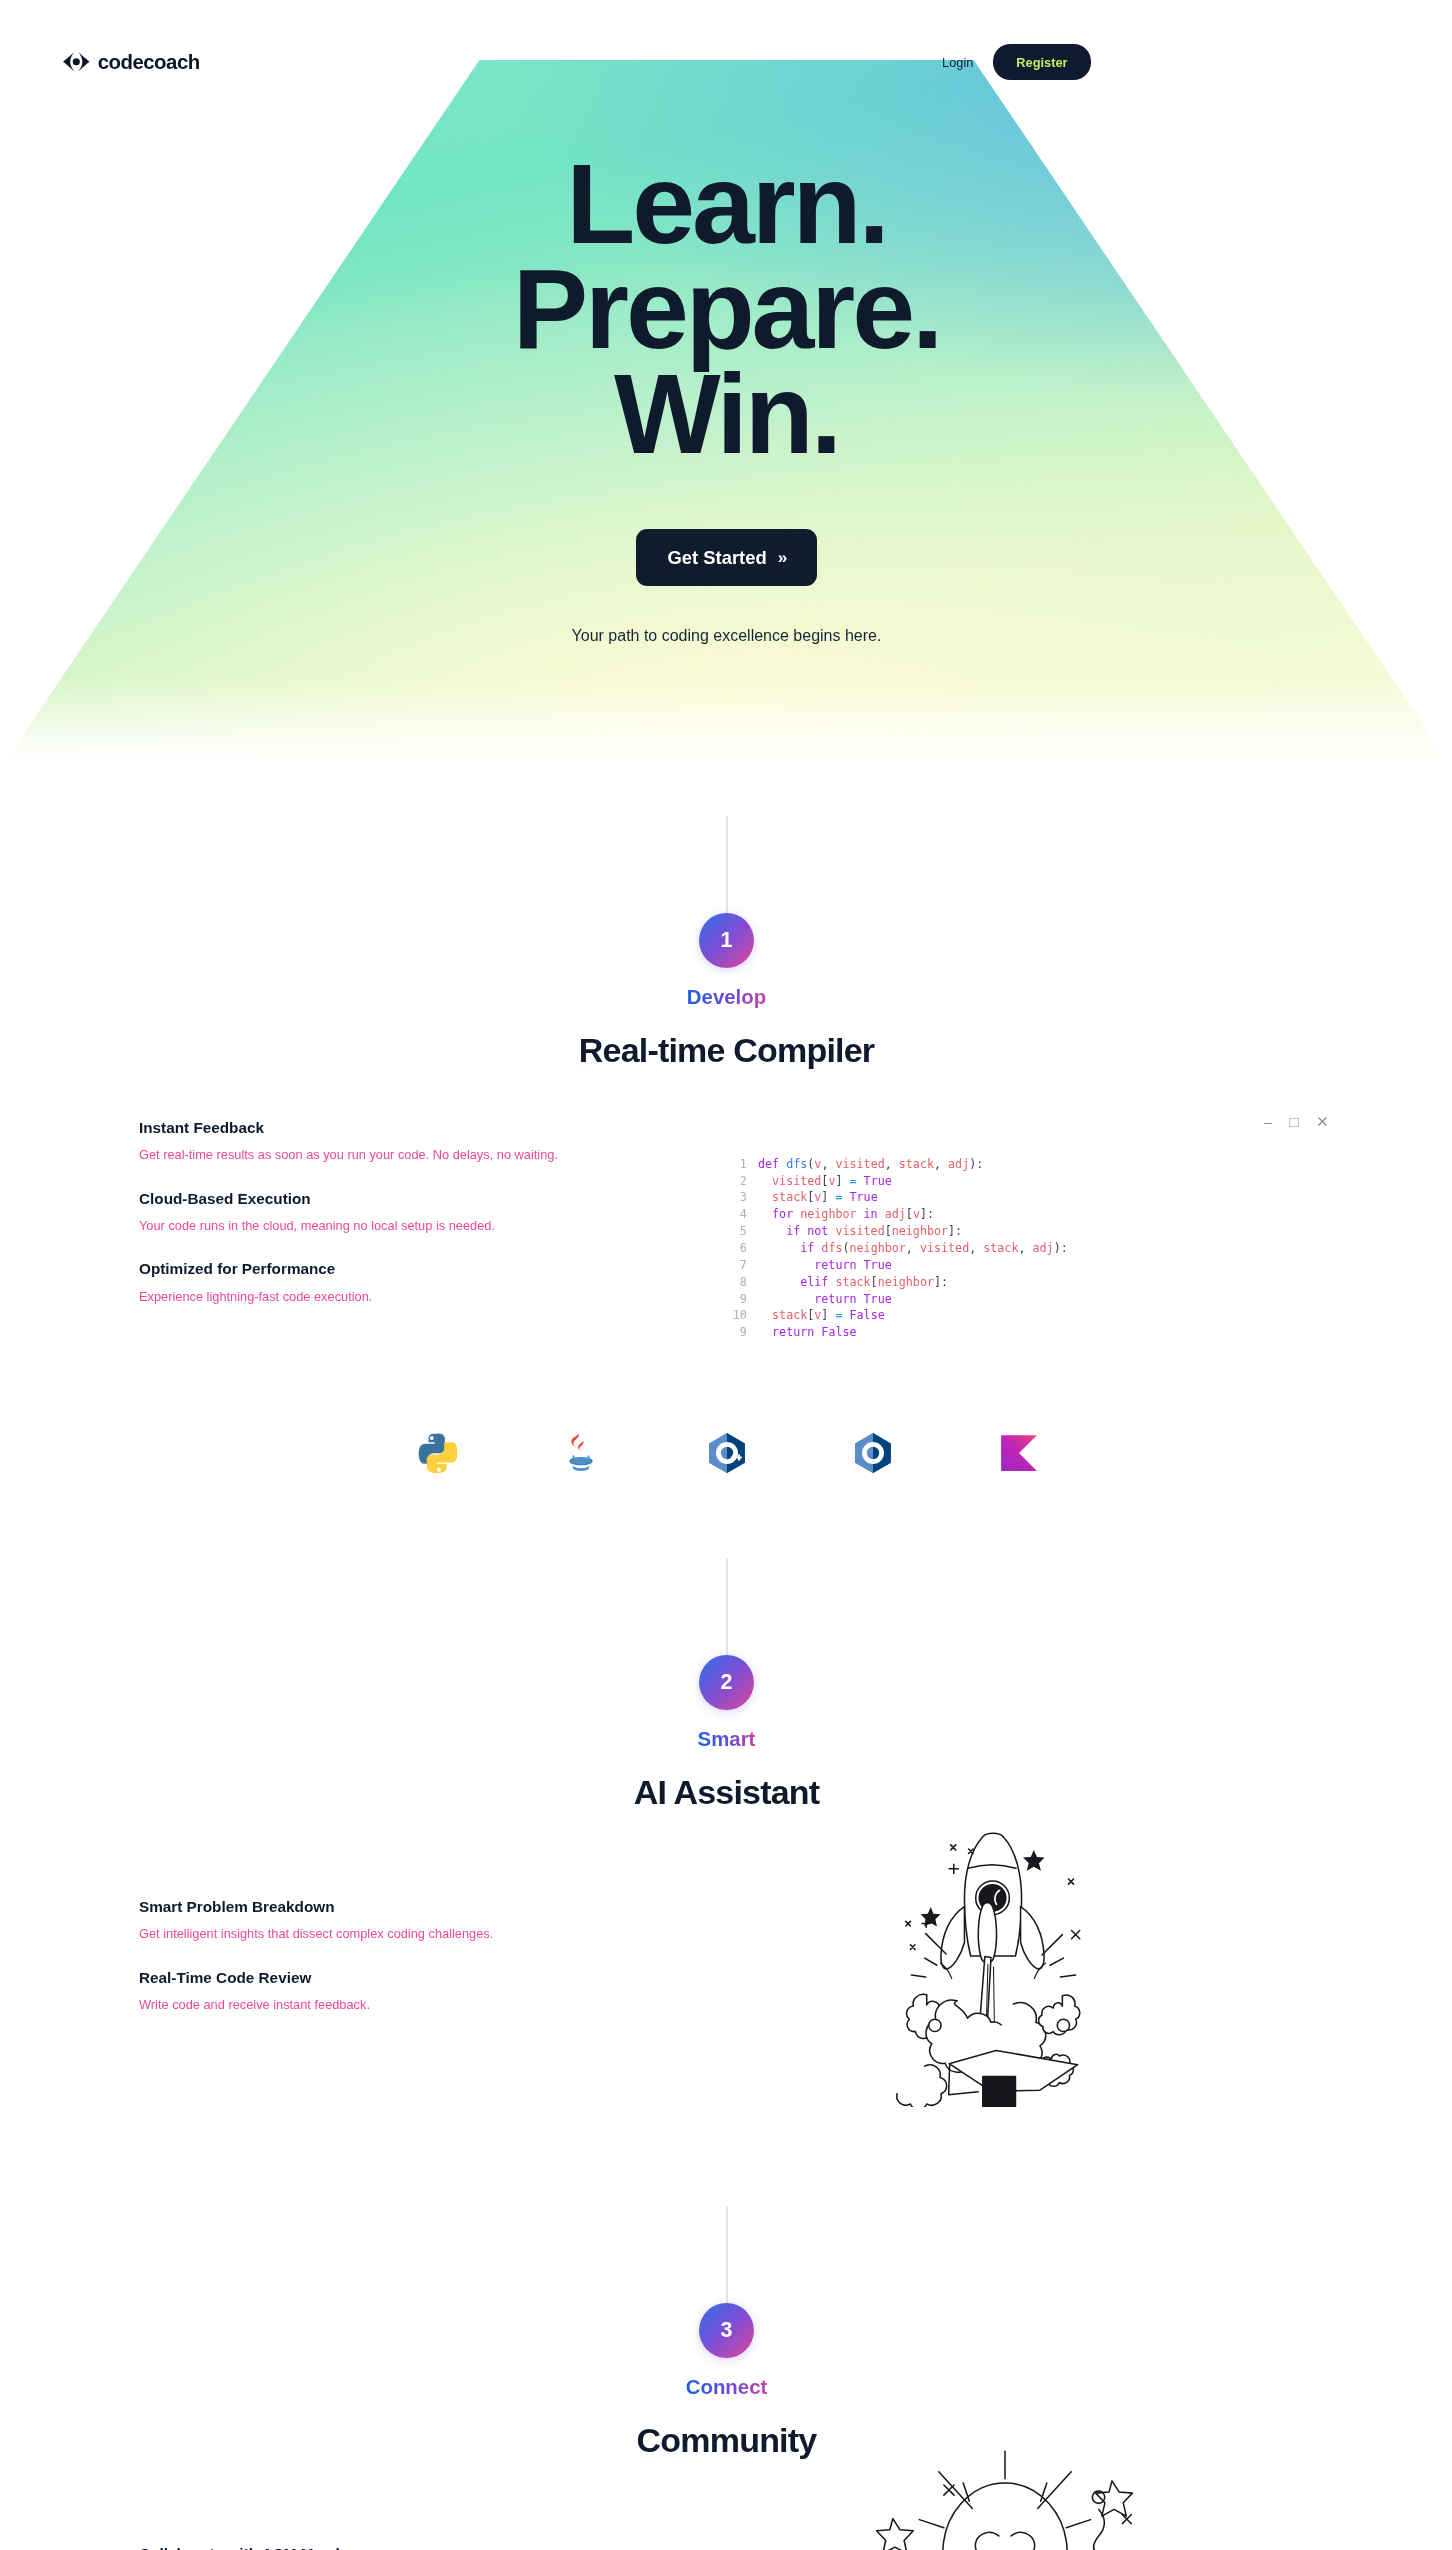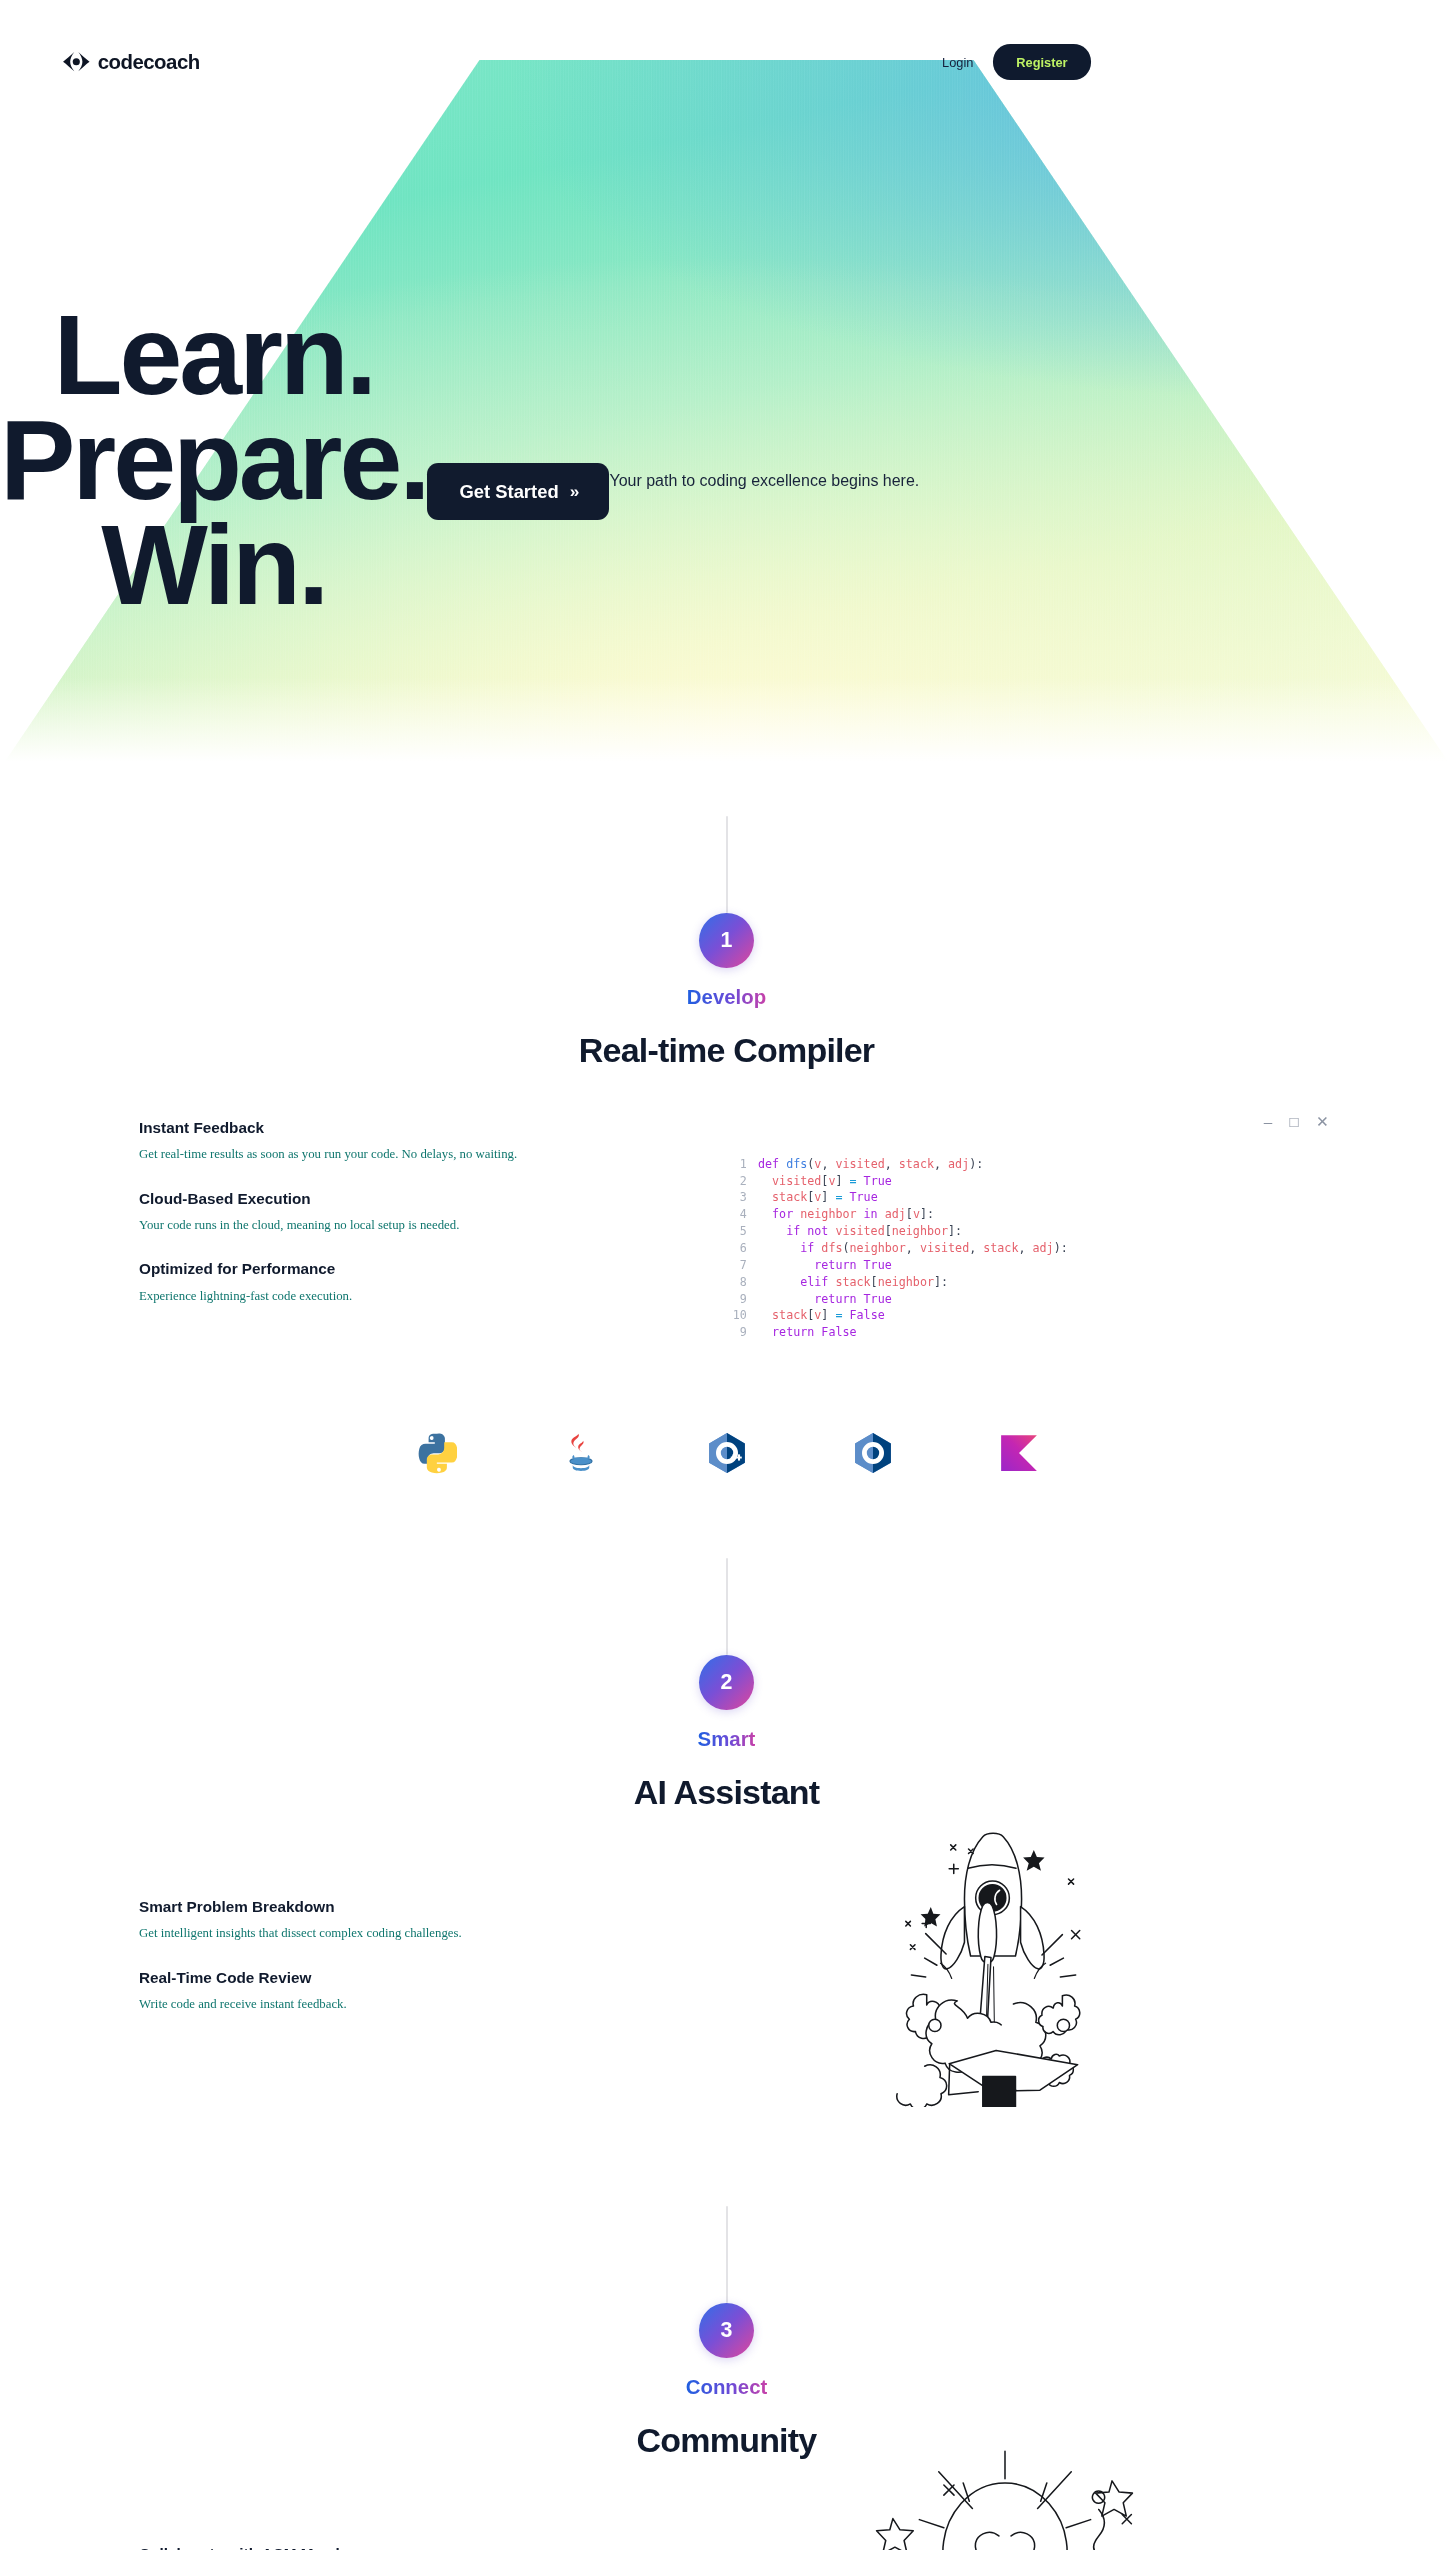--- a/index.html
+++ b/index.html
@@ -28,21 +28,21 @@
     clip-path:polygon(33.0% 0%, 67.0% 0%, 100% 100%, 0% 100%);
   }
   .hero-noise{position:absolute;inset:0;clip-path:polygon(33.0% 0%, 67.0% 0%, 100% 100%, 0% 100%);
     opacity:.30;mix-blend-mode:overlay;
     background-image:
       repeating-linear-gradient(0deg, rgba(255,255,255,.5) 0 0.5px, rgba(0,0,0,.18) 0.5px 1px),
       repeating-linear-gradient(90deg, rgba(255,255,255,.35) 0 0.5px, rgba(0,0,0,.12) 0.5px 1.5px);
     background-size:1.5px 1.5px, 2.6px 2.6px;}
   .hero-fade{position:absolute;left:0;bottom:0;width:1453px;height:92px;
     background:linear-gradient(180deg,rgba(255,255,255,0) 0%,#fff 92%);}
-  .hero-inner{position:absolute;inset:0;display:flex;flex-direction:row;align-items:center;
+  .hero-inner{position:absolute;inset:0;display:flex;flex-direction:column;align-items:center;
     justify-content:flex-start;padding-top:92px;}
   .hero-title{font-size:113px;line-height:.93;font-weight:700;letter-spacing:-3.1px;text-align:center;color:#101a2d;}
   .hero-cta{margin-top:62px;background:#111b2e;color:#fff;border:none;border-radius:11.2px;
     font-size:18.4px;font-weight:700;font-family:inherit;padding:17.3px 32px;display:flex;align-items:center;gap:11.2px;cursor:pointer;}
   .chev{font-size:17.3px;line-height:1;font-weight:700;letter-spacing:-2px;}
   .hero-sub{margin-top:41px;font-size:16px;color:#18233b;font-weight:400;}
 
   
   .step-head{display:flex;flex-direction:column;align-items:center;}
   .step-line{width:2px;height:97px;background:#e3e3e6;border-radius:1px;}
@@ -53,21 +53,21 @@
      background:linear-gradient(90deg,#1f5fe0 0%,#6b4bd8 55%,#c740a9 100%);
      -webkit-background-clip:text;background-clip:text;color:transparent;}
   .step-title{margin-top:21.4px;font-size:34px;font-weight:700;letter-spacing:-0.8px;color:#101a2d;text-align:center;}
 
   
   .feat-row{position:absolute;left:0;width:1453px;display:flex;}
   .feat-list{width:726px;padding-left:139px;padding-top:5.1px;}
   .feat-item{margin-bottom:27.5px;}
   .feat-item:last-child{margin-bottom:0;}
   .feat-h{font-size:15.3px;font-weight:700;color:#101a2d;margin-bottom:10.2px;}
-  .feat-p{font-size:12.8px;color:#0f766e;font-weight:400;font-family:Liberation Serif, serif;}
+  .feat-p{font-size:12.8px;color:#ec4899;font-weight:400;}
 
   
   .code-panel{width:726px;padding-right:117px;}
   .win-btns{display:flex;justify-content:flex-end;gap:17.3px;align-items:center;
       color:#8b93a2;font-size:15.3px;padding-right:6.1px;}
   .win-btns span{line-height:1;}
   .code{margin-top:26.5px;font-family:"DejaVu Sans Mono","Liberation Mono",monospace;font-size:11.7px;line-height:1.44;}
   .code .ln{display:flex;}
   .code .no{width:32px;text-align:right;color:#a9b0bd;padding-right:11.2px;flex:0 0 auto;}
   .code .src{white-space:pre;}

